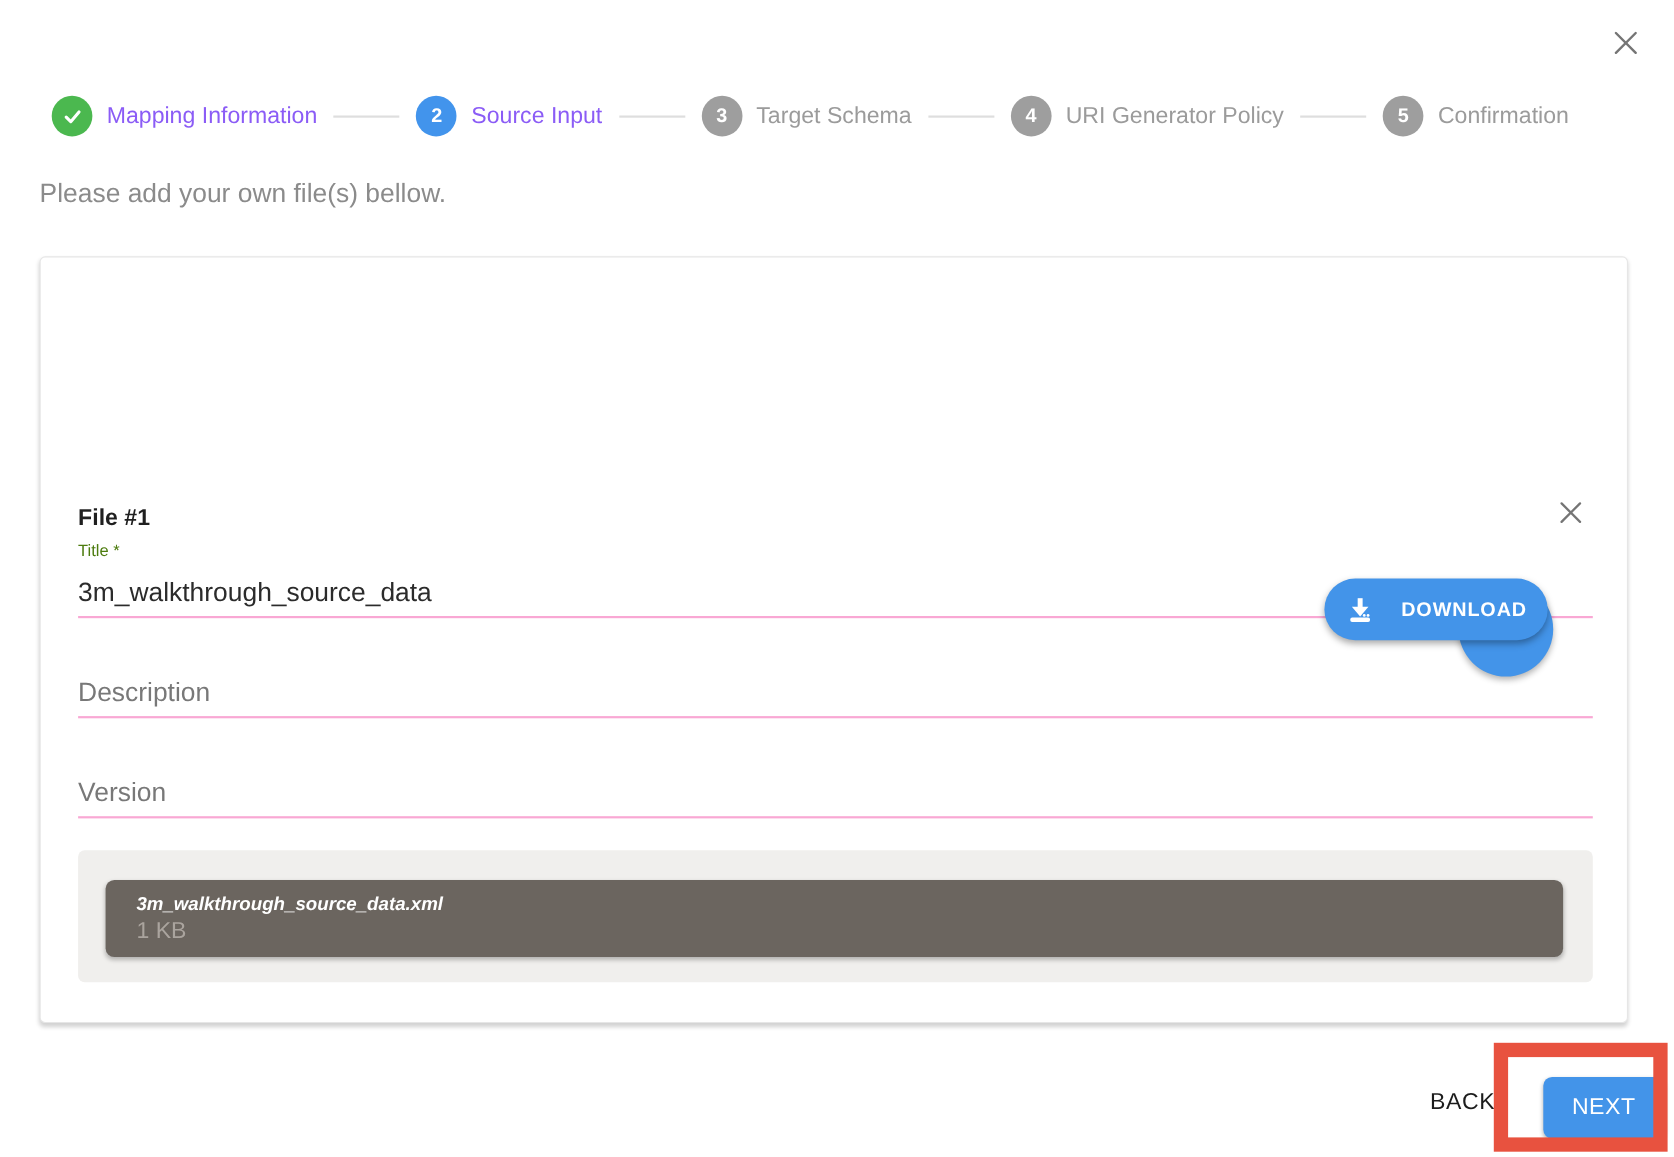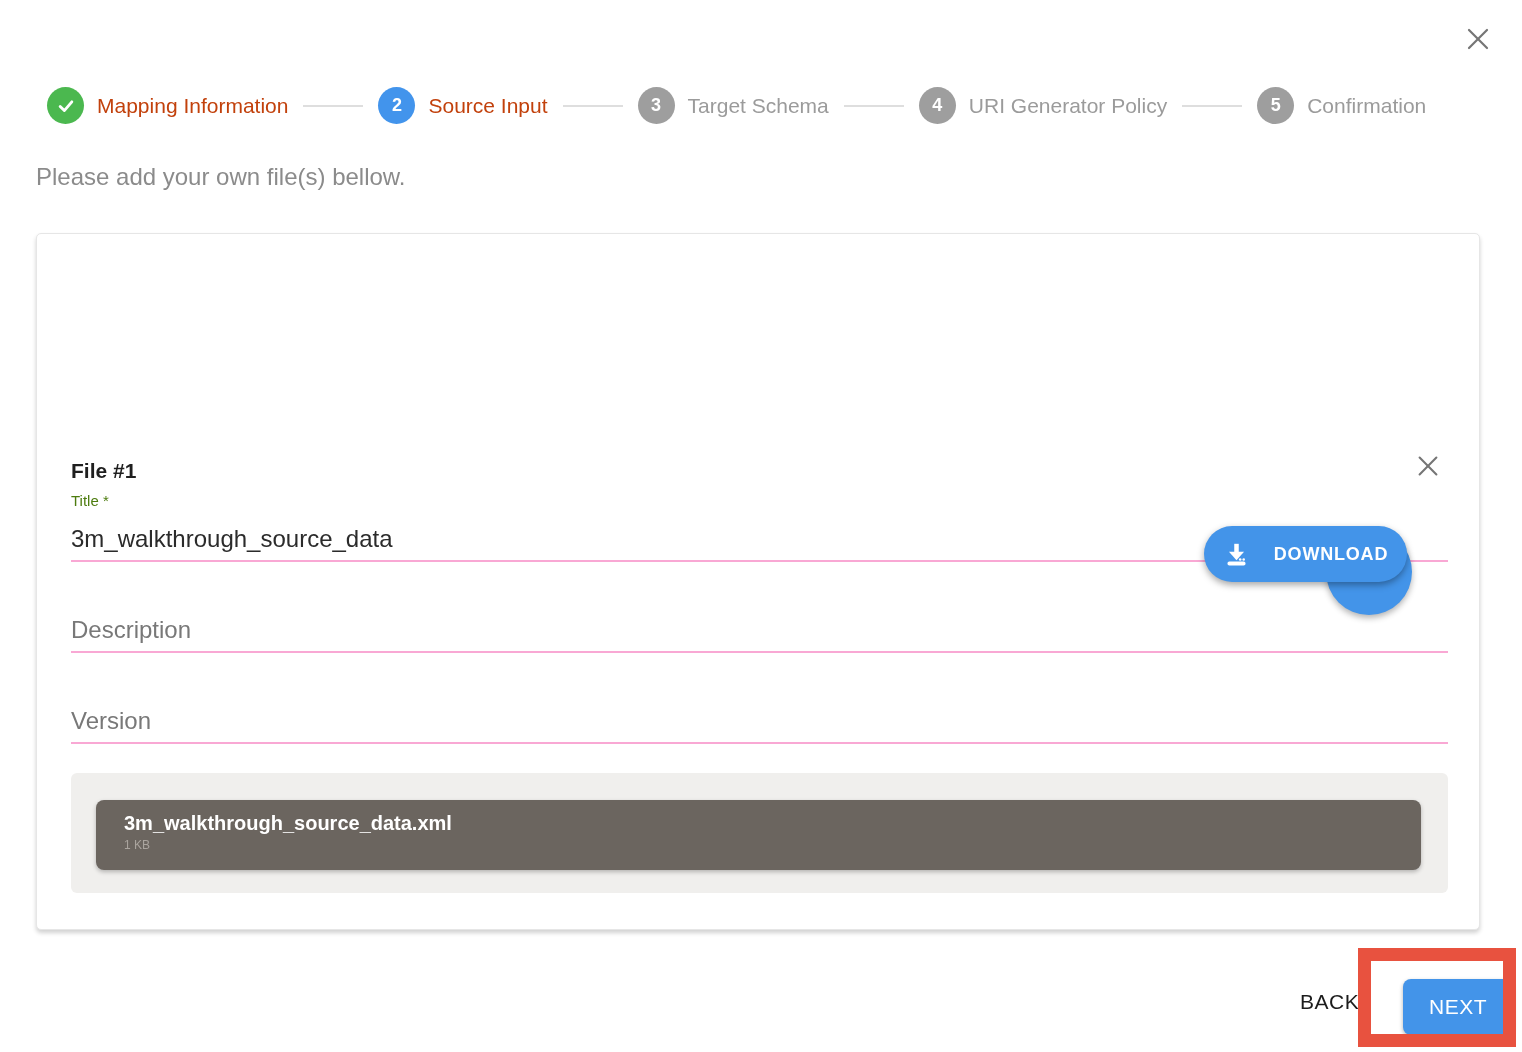--- a/index.html
+++ b/index.html
@@ -28,21 +28,21 @@
   .step-circle {
     width: 37px; height: 37px; border-radius: 50%;
     display: flex; align-items: center; justify-content: center;
     color: #ffffff; font-size: 18px; font-weight: bold;
     flex: 0 0 auto;
   }
   .step-circle.completed { background: #4bb84f; }
   .step-circle.active    { background: #4294ec; }
   .step-circle.upcoming  { background: #9e9e9e; }
   .step-label { margin-left: 13px; font-size: 21px; white-space: nowrap; }
-  .step-label.dark { color: #c2410c; }
+  .step-label.dark { color: #8b5cf6; }
   .step-label.gray { color: #9b9b9b; }
   .step-connector {
     width: 60px; height: 2px; background: #dedede;
     margin: 0 15px; flex: 0 0 auto;
   }
 
   
   .subtitle {
     position: absolute; left: 36px; top: 163px;
     font-size: 24px; color: #8b8b8b;
@@ -105,22 +105,22 @@
     width: 1377px; height: 120px;
     background: #f0efed; border-radius: 6px;
   }
   .file-chip {
     position: absolute; left: 25px; top: 27px;
     width: 1325px; height: 70px;
     background: #6b655f; border-radius: 8px;
     padding: 12px 0 0 28px;
     box-shadow: 0 2px 4px rgba(0,0,0,0.25);
   }
-  .file-chip-name { color: #ffffff; font-size: 20px; font-weight: bold; }
-  .file-chip-size { color: #aaa49e; font-size: 12px; margin-top: 3px; }
+  .file-chip-name { color: #ffffff; font-size: 17px; font-weight: bold; font-style: italic; }
+  .file-chip-size { color: #aaa49e; font-size: 21px; margin-top: 3px; }
   .fab-circle {
     position: absolute; left: 1289px; top: 295px;
     width: 86px; height: 86px; border-radius: 50%;
     background: #4394e9;
     box-shadow: 0 3px 6px rgba(0,0,0,0.3);
     cursor: pointer;
   }
   .download-btn {
     position: absolute; left: 1167px; top: 292px;
     width: 203px; height: 56px;

